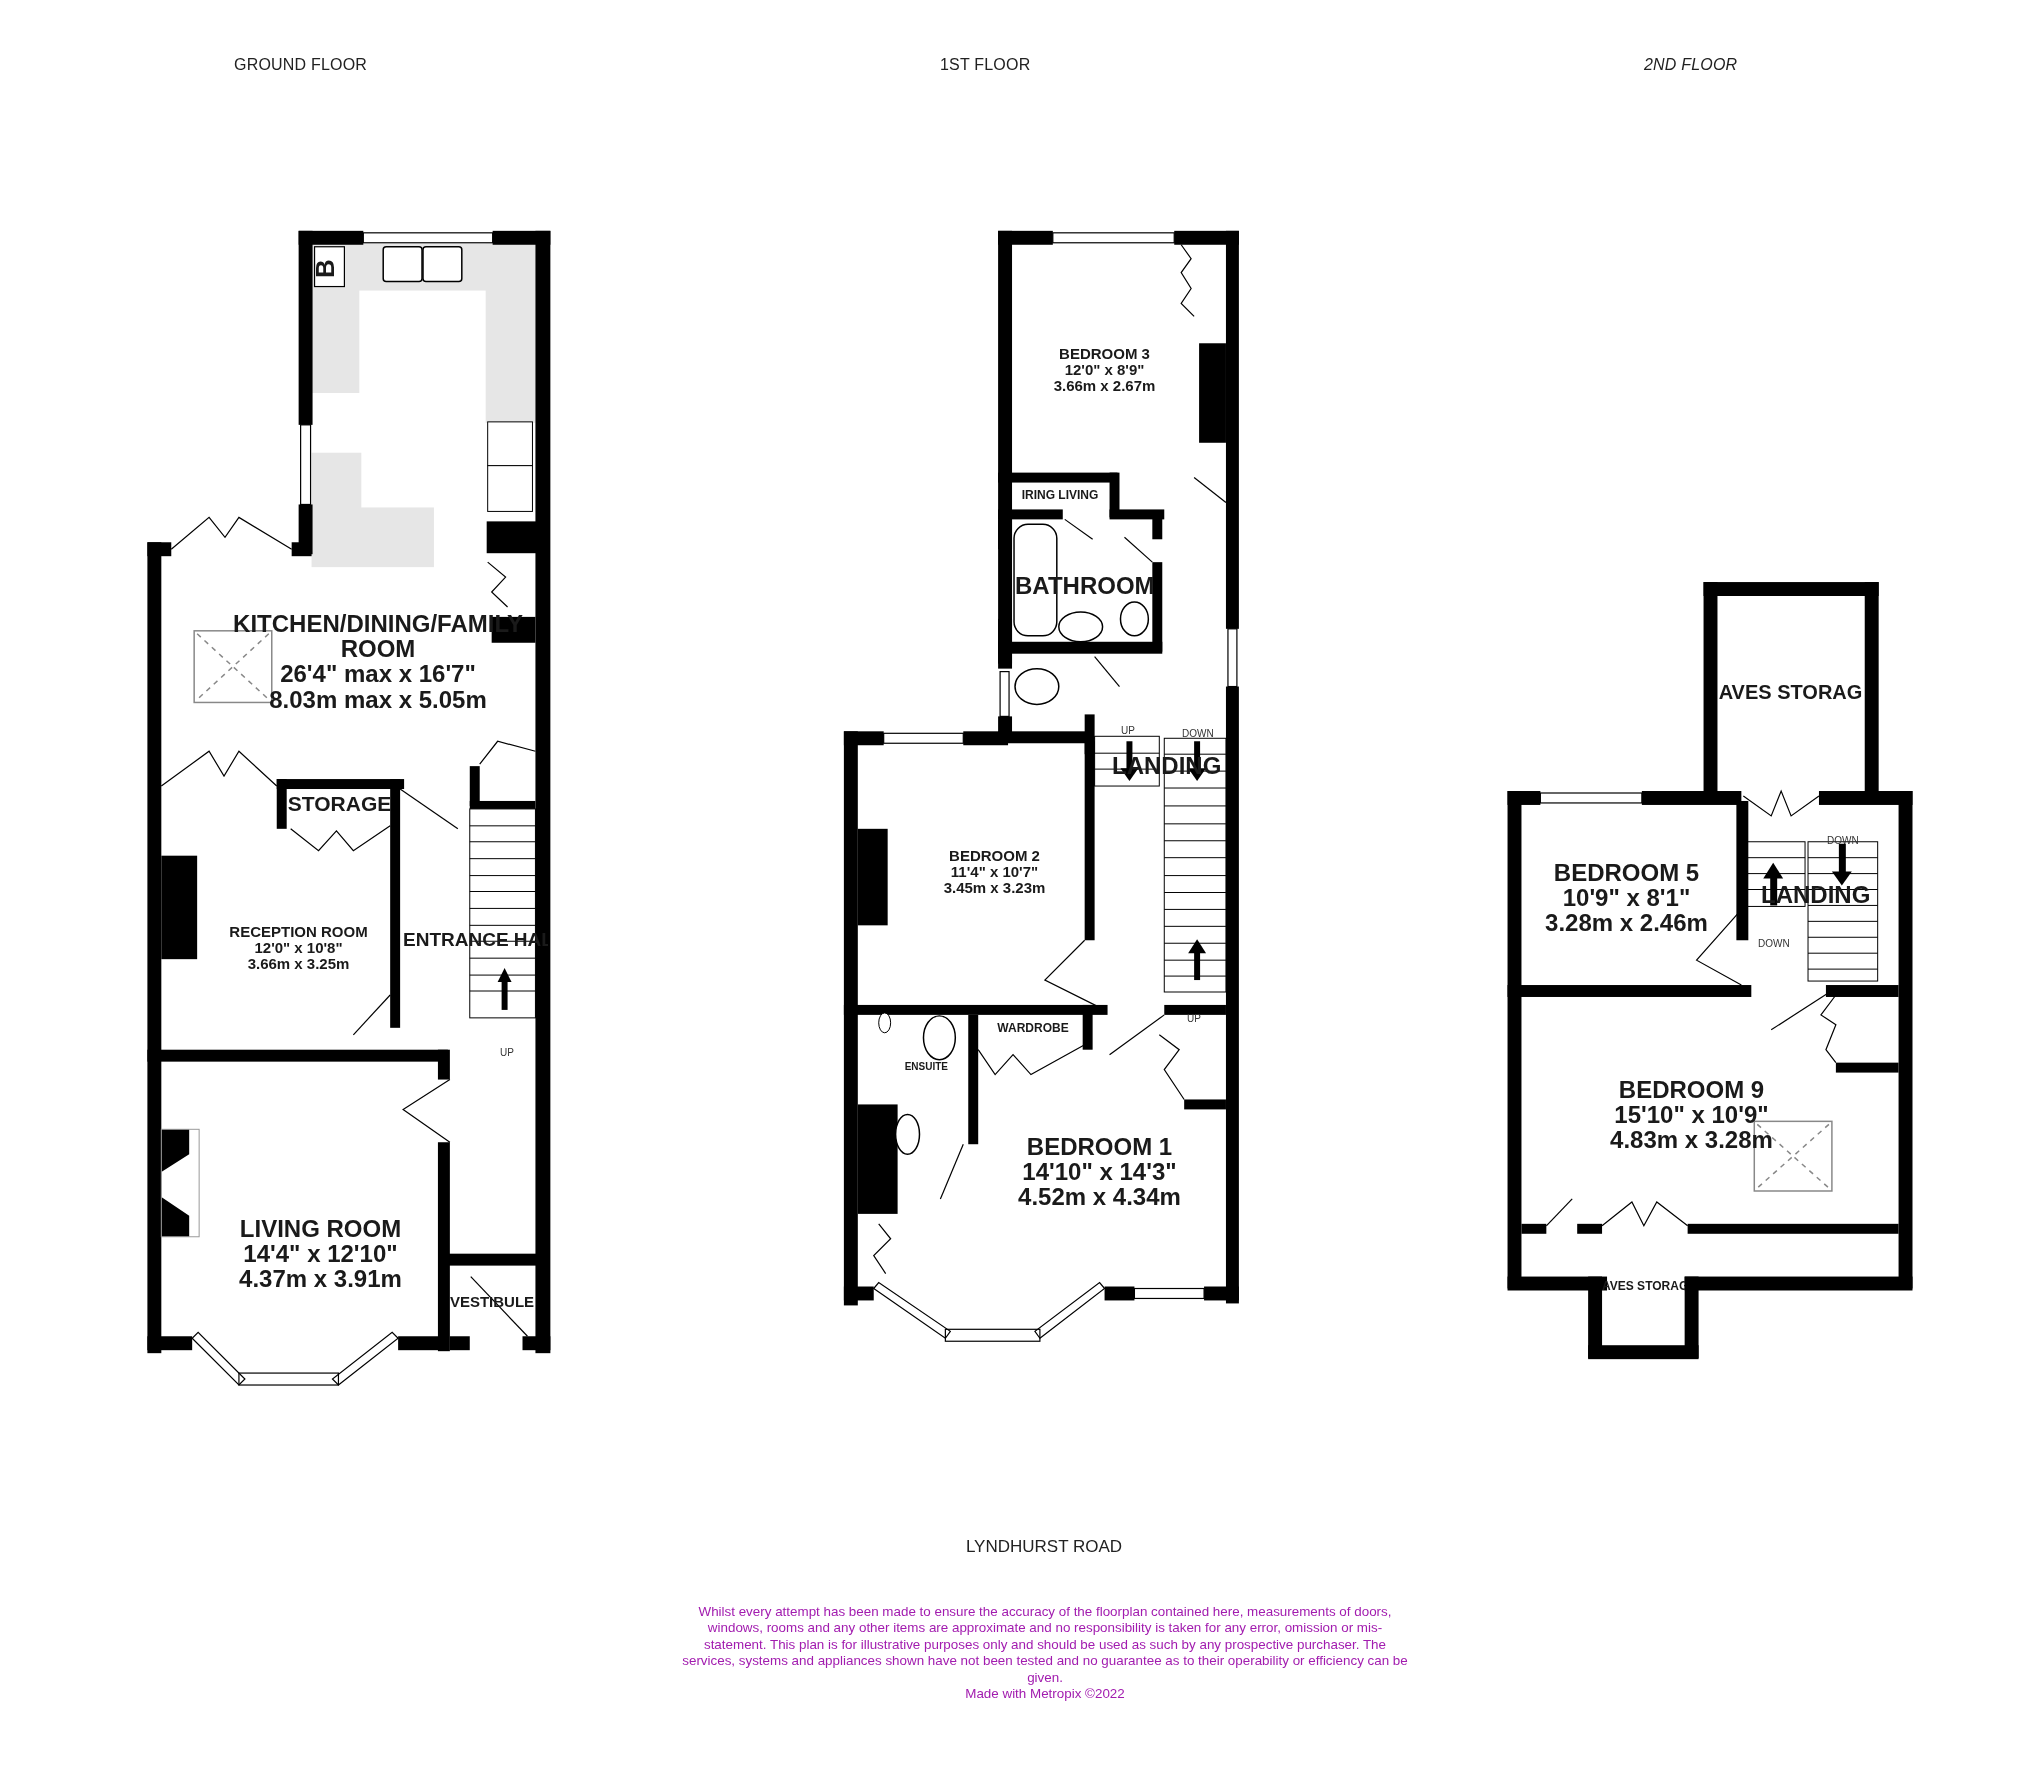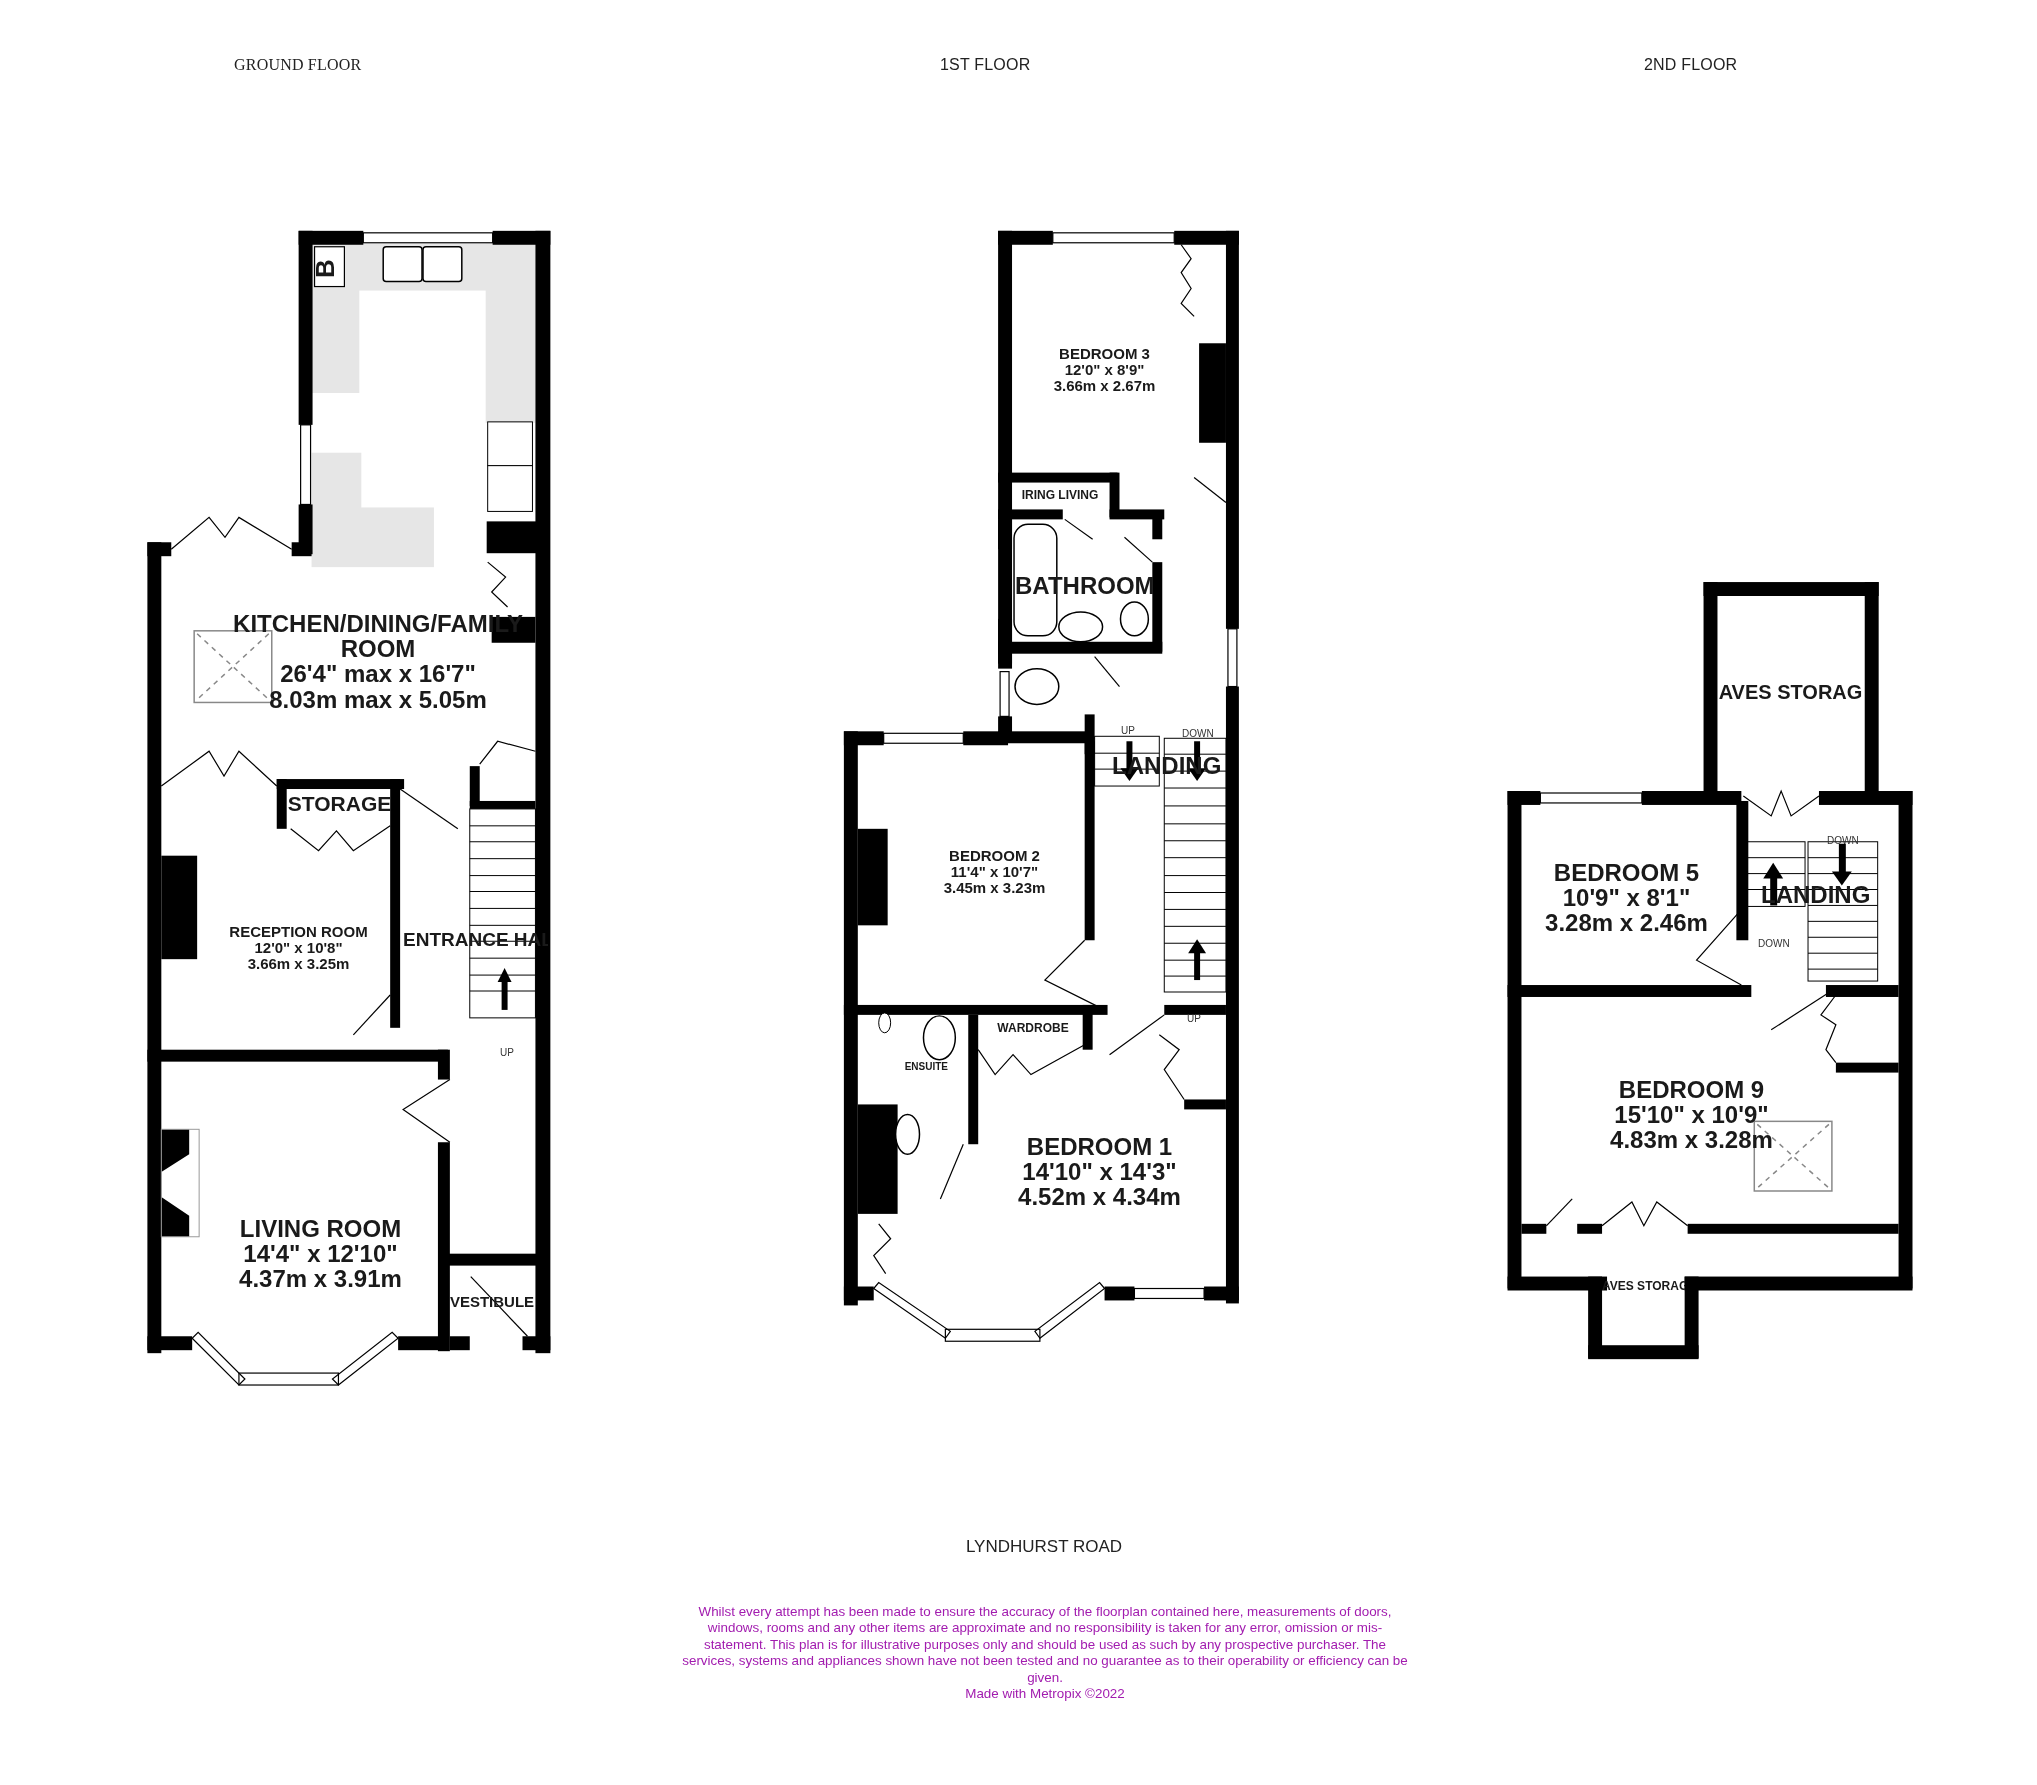--- a/index.html
+++ b/index.html
@@ -18,23 +18,23 @@
   .xs { font-size: 12px; }
   .tiny { position: absolute; font-size: 10px; color: #333; font-family: "Liberation Sans", sans-serif; margin-top: 15px; }
   .footer-road { position: absolute; top: 1537px; left: 0; width: 2038px; text-align: center; font-size: 17px; color: #222; padding-left: 25px; }
   .disclaimer { position: absolute; top: 1604px; left: 677px; width: 736px; text-align: center; font-size: 13.4px;
                 line-height: 16.4px; color: #a21caf; }
   .made-with { display: block; }
 </style>
 </head>
 <body>
 
-<div class="floor-title" style="left:234px;font-family:Liberation Serif, serif;">GROUND FLOOR</div>
+<div class="floor-title" style="left:234px;">GROUND FLOOR</div>
 <div class="floor-title" style="left:940px;">1ST FLOOR</div>
-<div class="floor-title" style="left:1644px;">2ND FLOOR</div>
+<div class="floor-title" style="left:1644px;font-style:italic;">2ND FLOOR</div>
 
 <svg class="plan" width="2038" height="1785" viewBox="0 0 2048 1794">
   <g fill="#000" stroke="none">
 
   <g>
 
     <g fill="#e6e6e6">
       <rect x="313" y="245" width="225" height="47"></rect>
       <rect x="313" y="245" width="48" height="150"></rect>
       <rect x="488" y="245" width="50" height="180"></rect>

